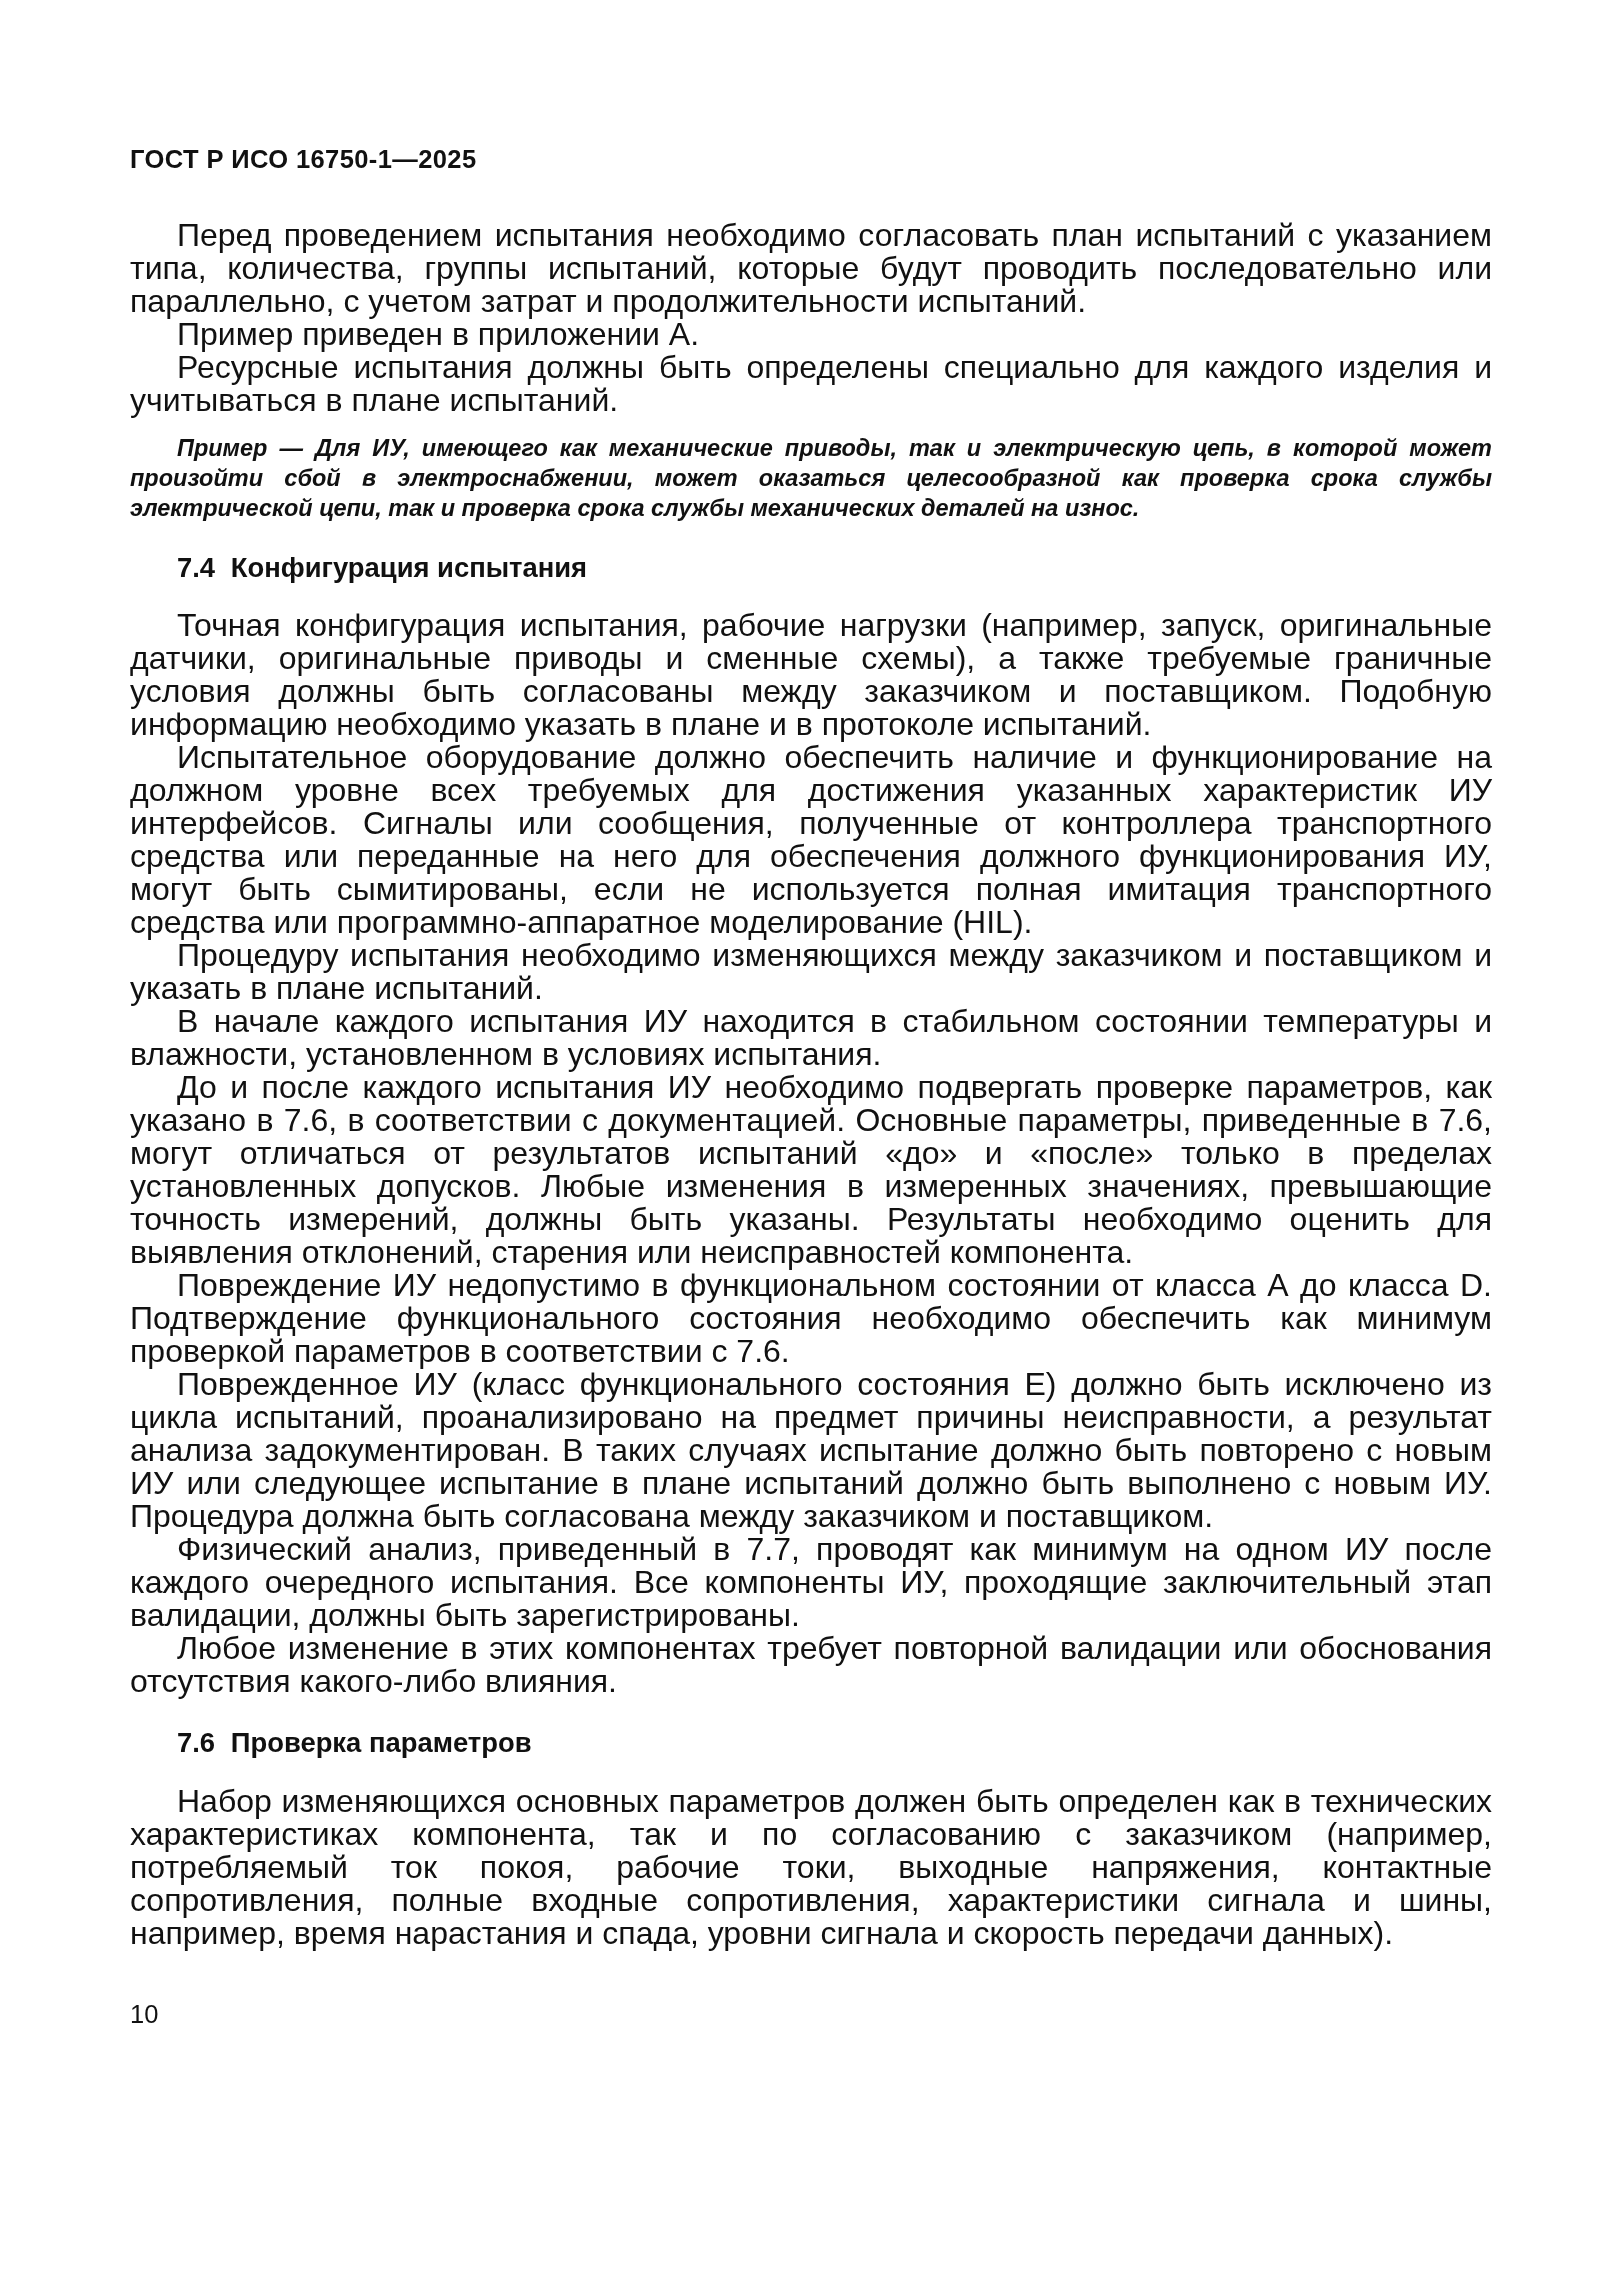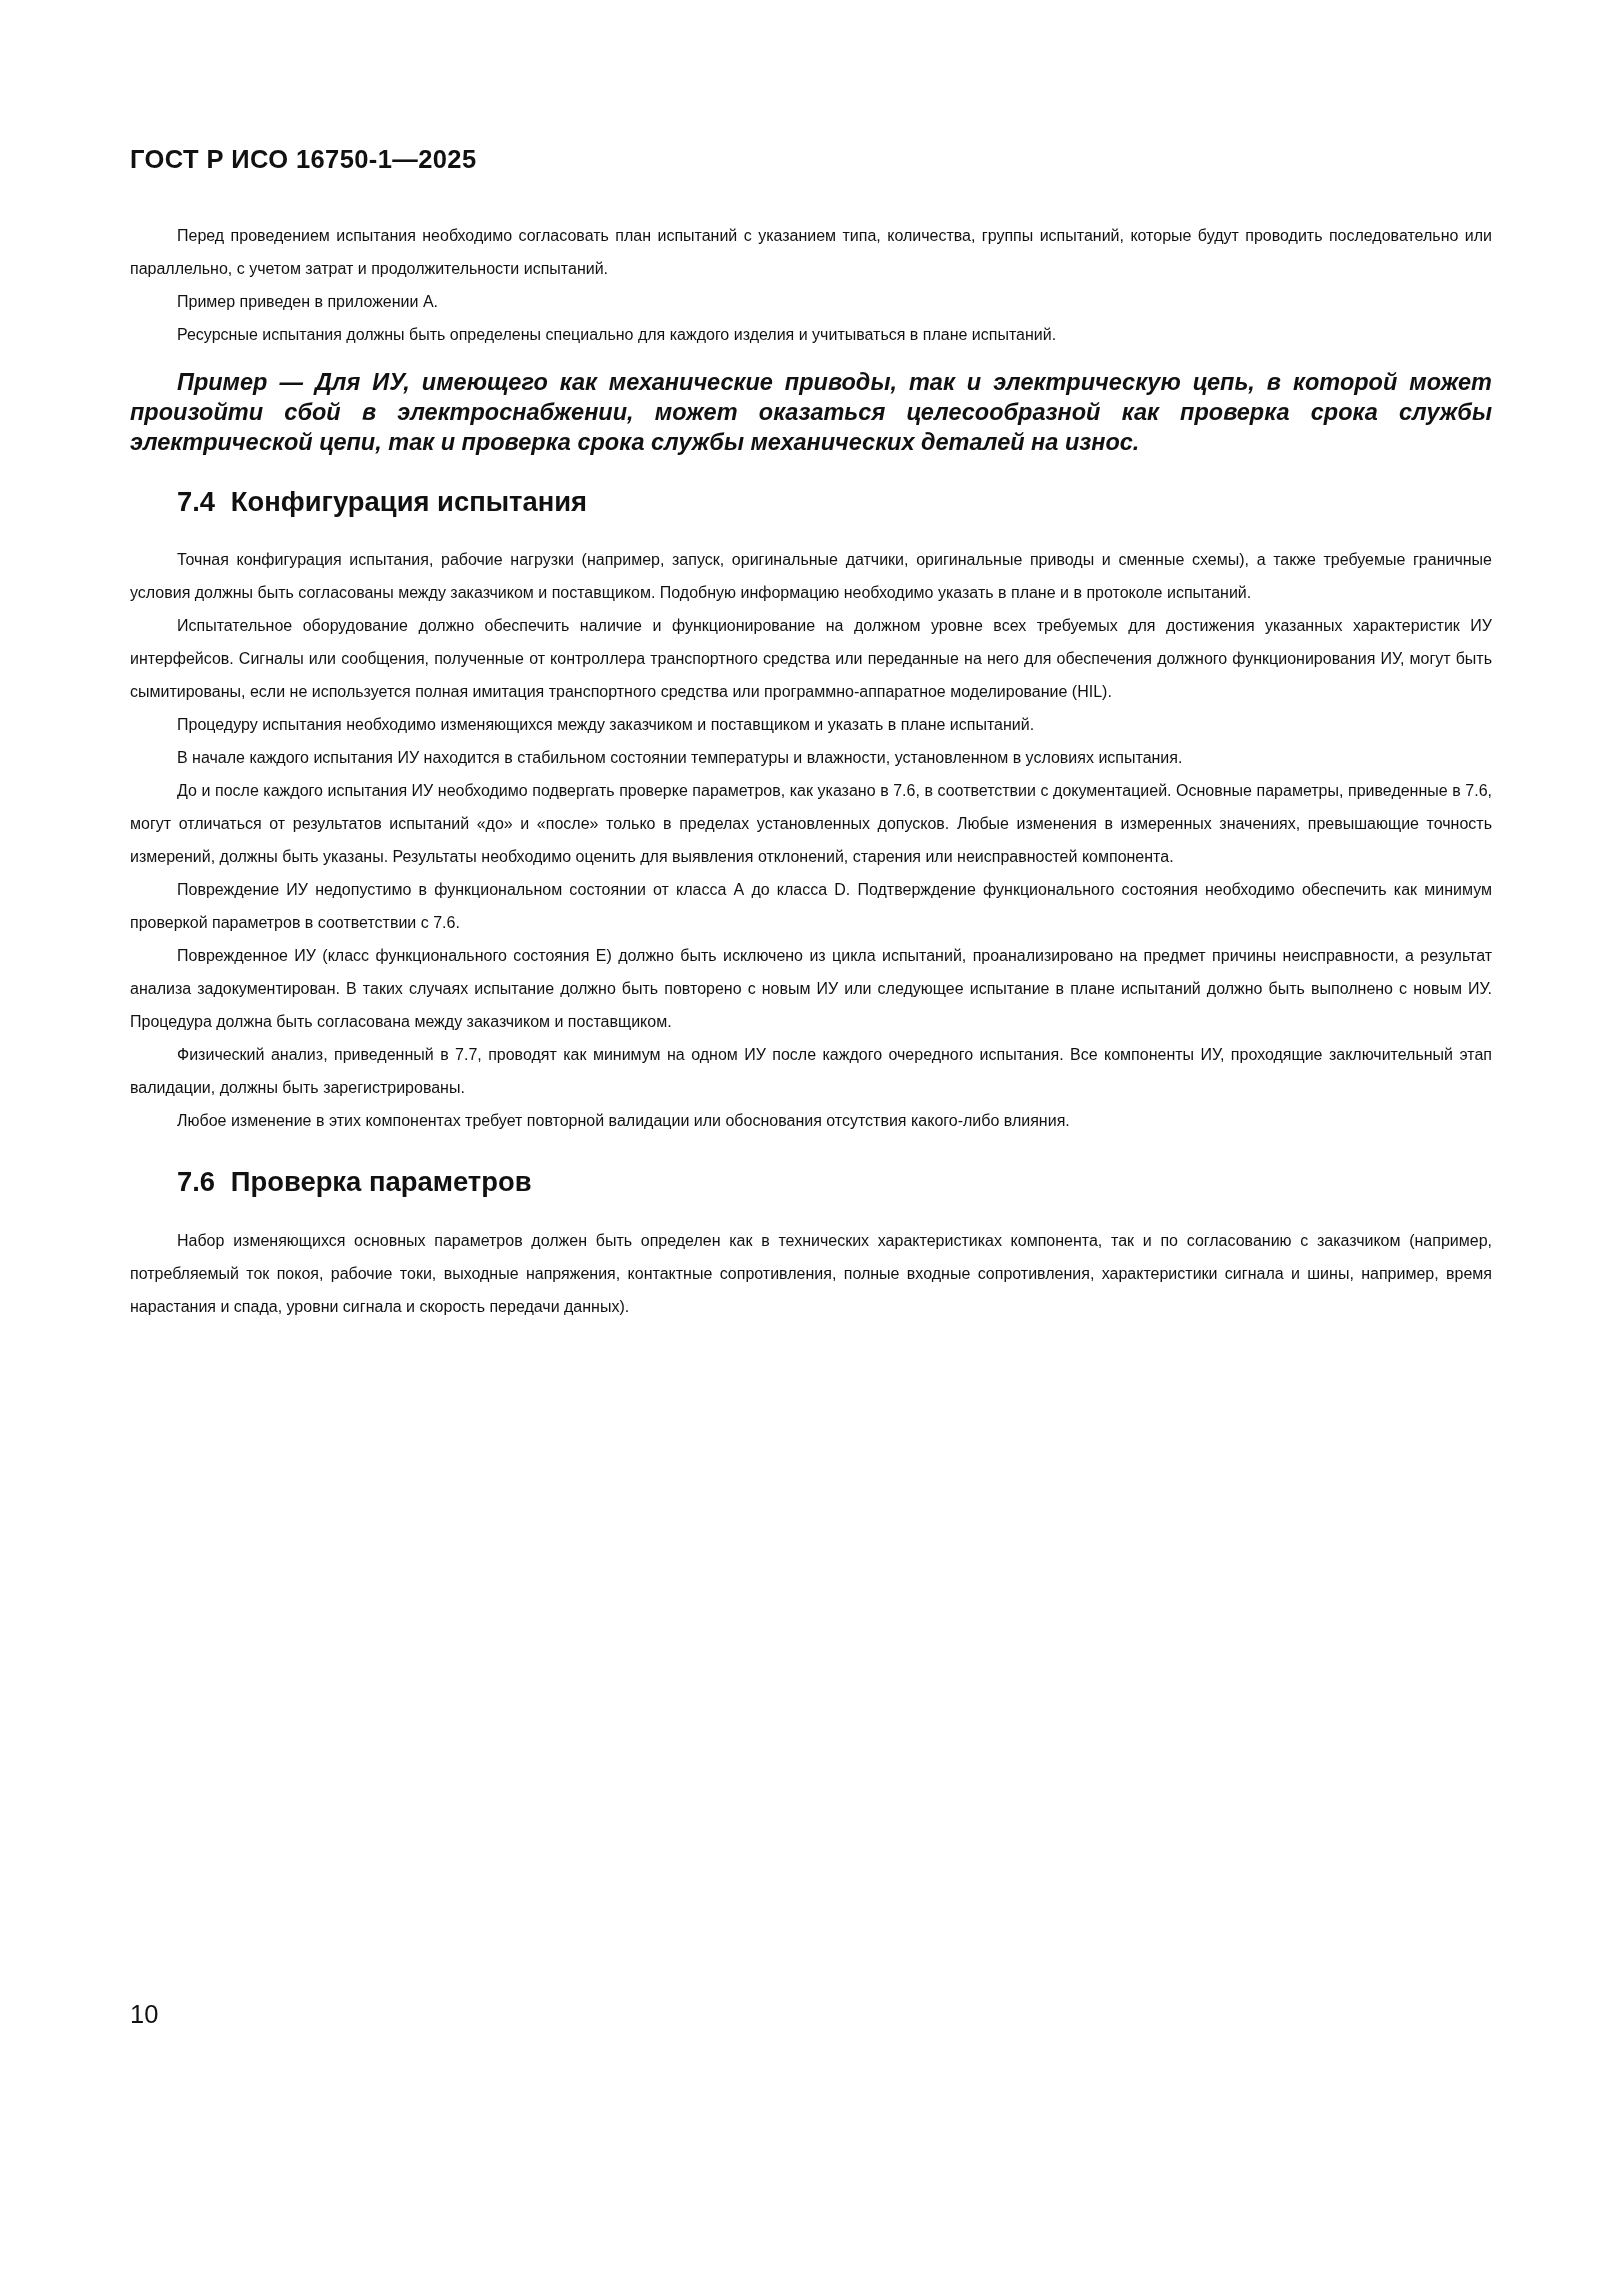--- a/index.html
+++ b/index.html
@@ -34,21 +34,21 @@
     margin: 29px 0 25.5px 0;
     padding-left: 47px;
   }
   .section-heading .h-num {
     margin-right: 15.7px;
   }
   .section:first-of-type .section-heading {
     margin-top: 0;
   }
   .para {
-    font-size: 16px;
+    font-size: 32px;
     line-height: 33px;
     text-align: justify;
     text-indent: 47px;
     margin: 0;
   }
   .example {
     font-size: 23.5px;
     line-height: 30px;
     font-weight: bold;
     font-style: italic;

